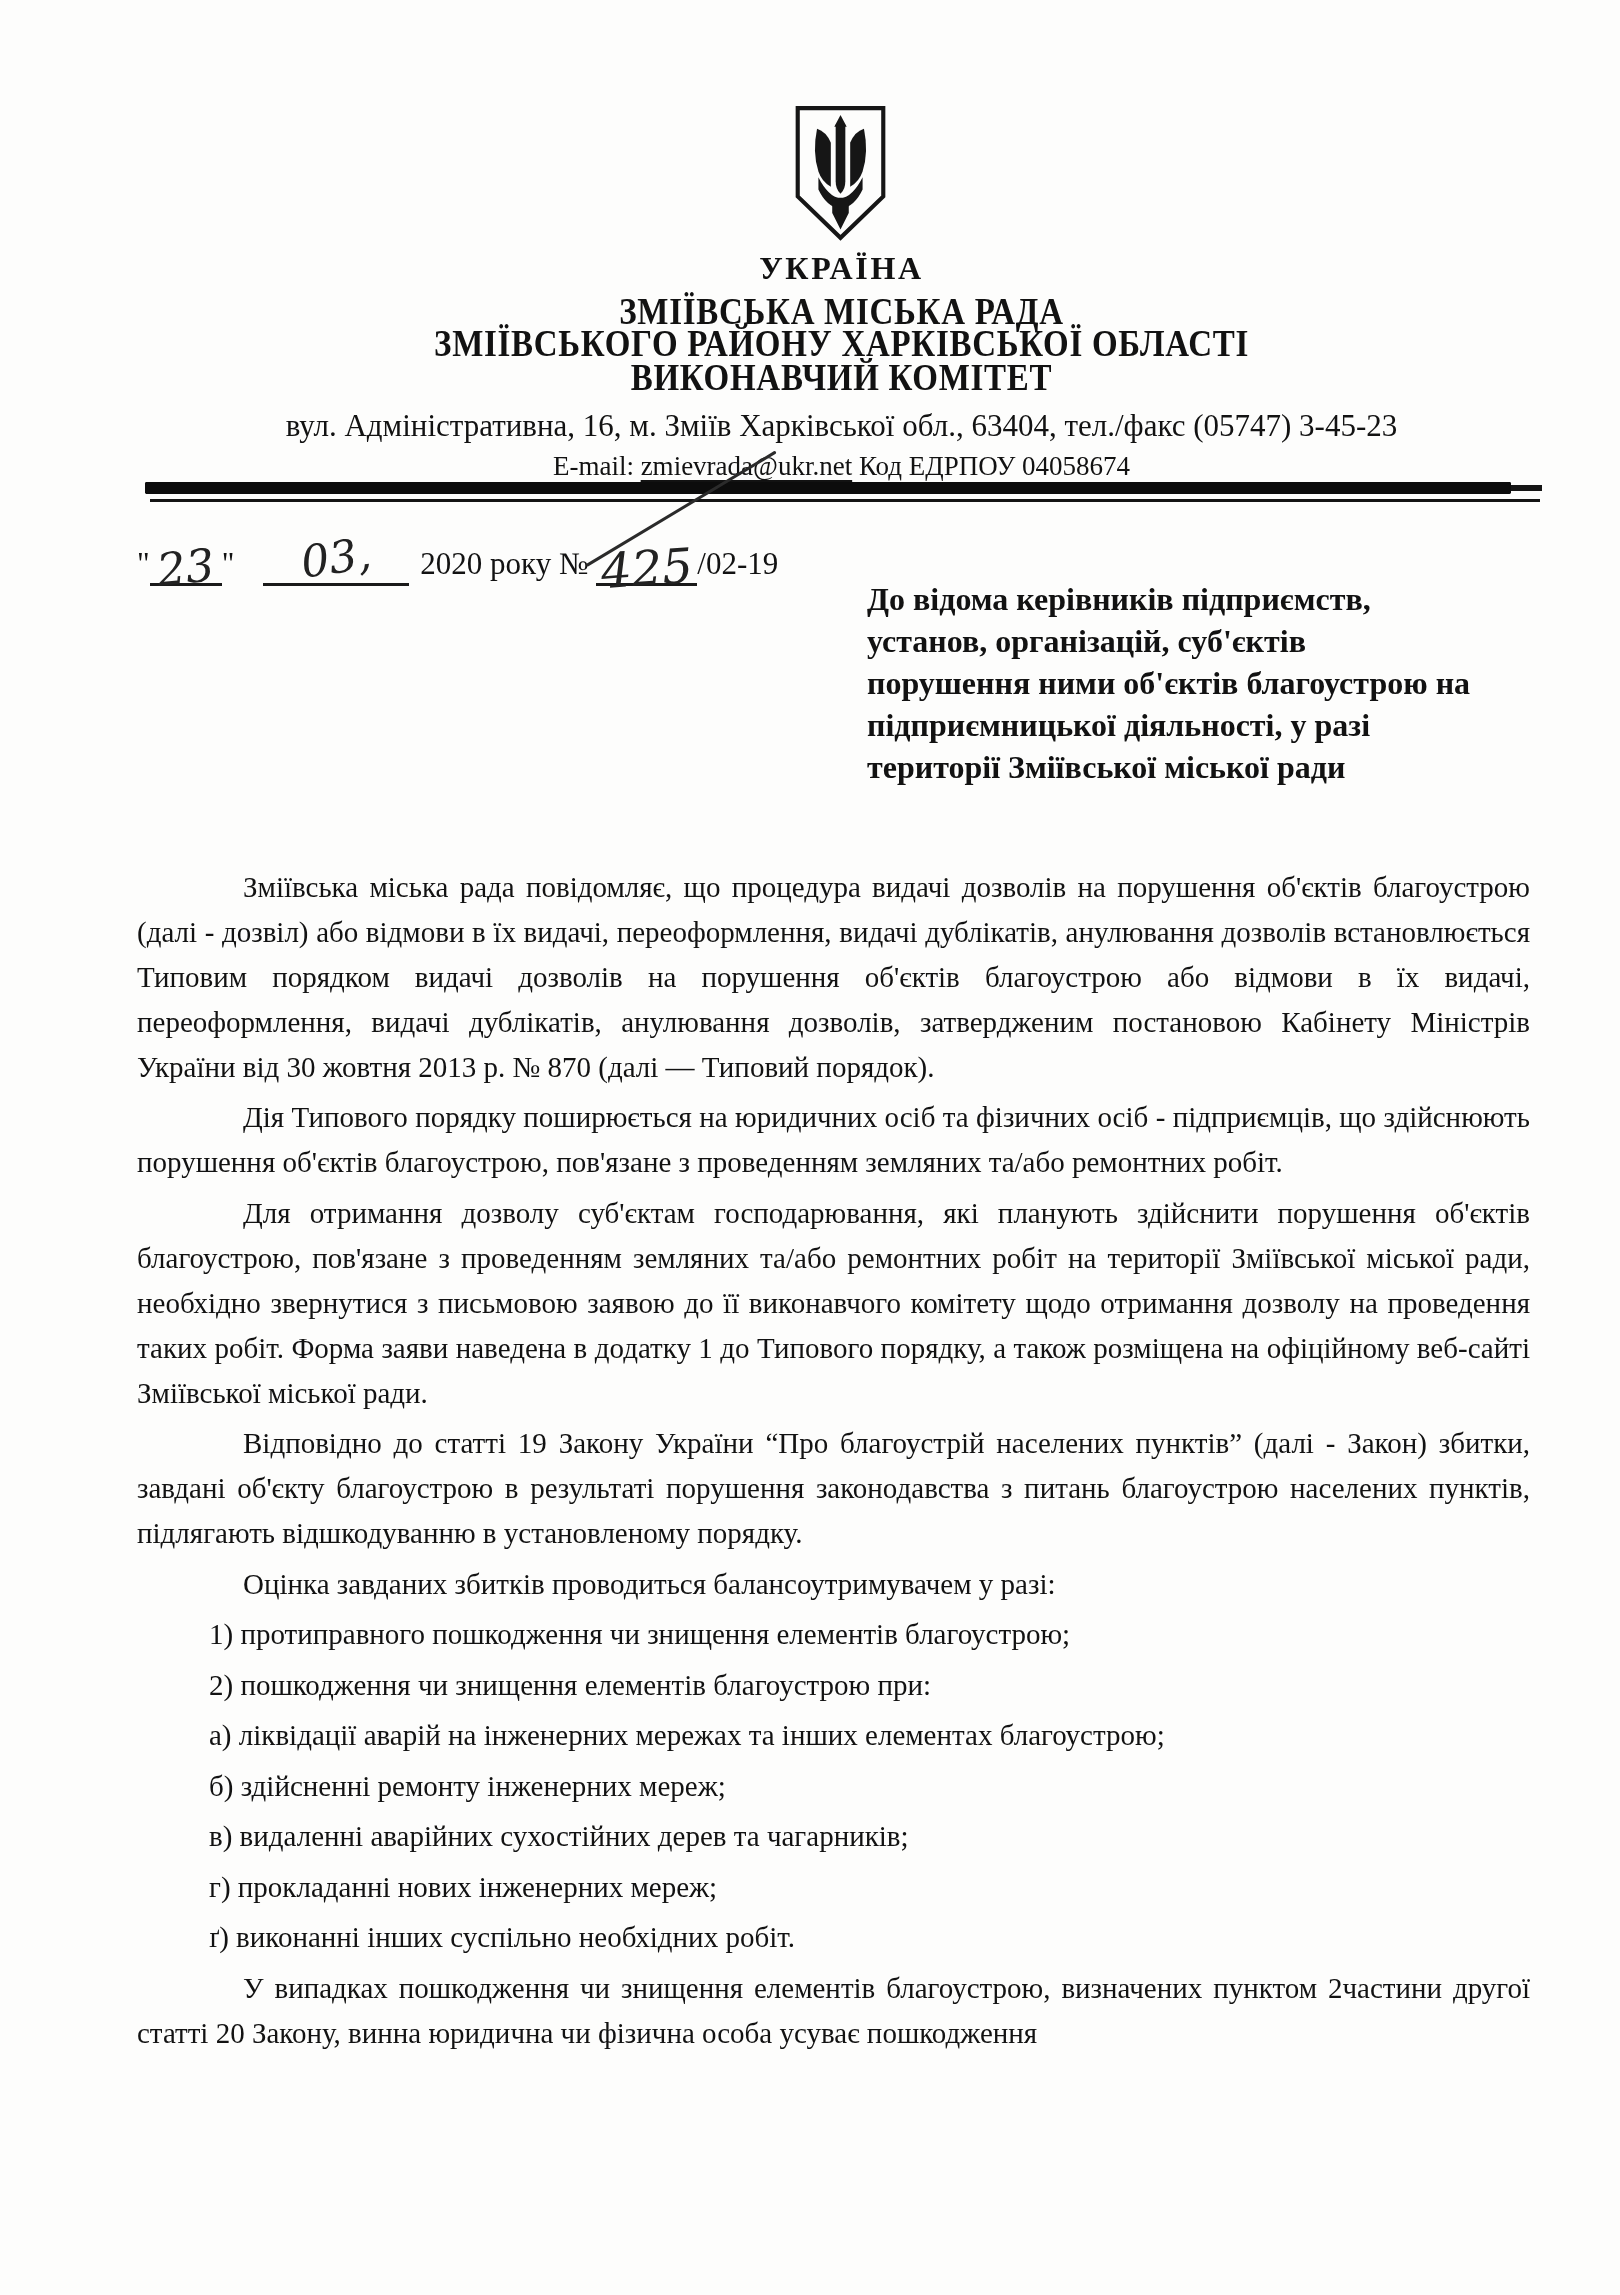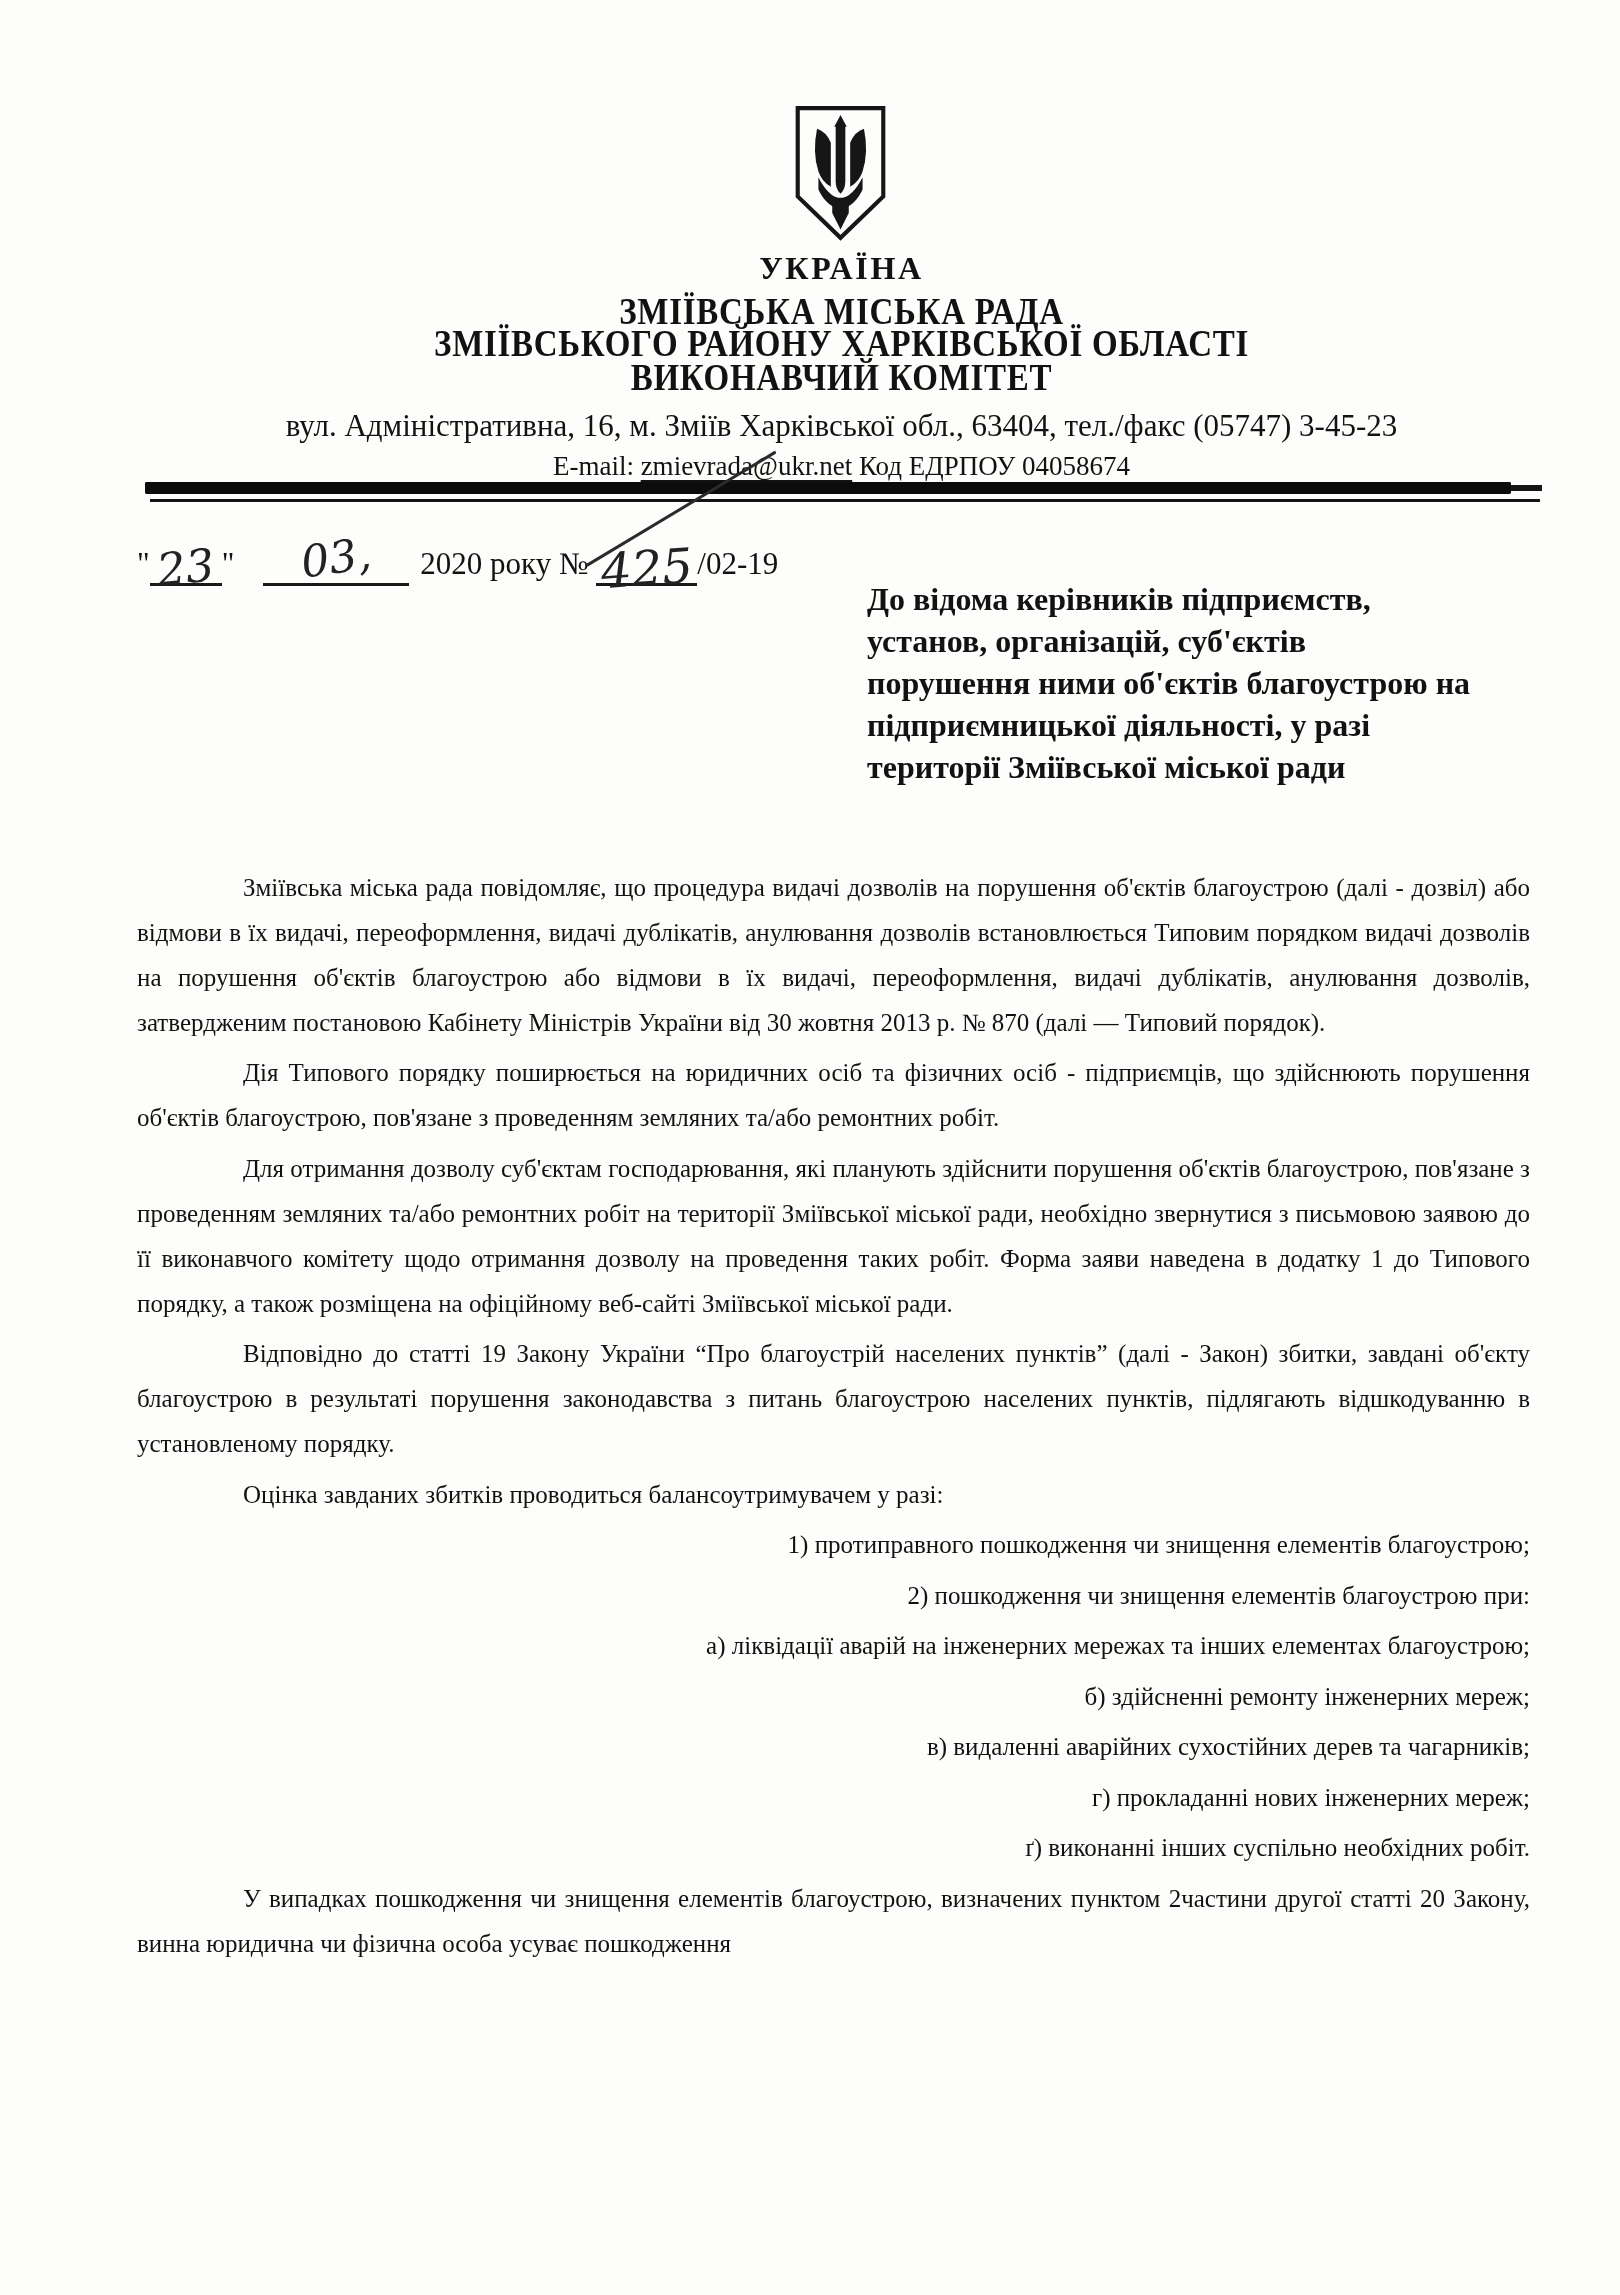--- a/index.html
+++ b/index.html
@@ -54,24 +54,24 @@
   
   .addressee {
     position: absolute; left: 867px; top: 578px; width: 683px;
     font-weight: bold; font-size: 32px; line-height: 42px;
   }
 
   
   .body-text {
     position: absolute; left: 0; top: 859px; width: 1620px;
     padding: 0 90px 0 137px; box-sizing: border-box;
-    font-size: 25px; line-height: 45px;
+    font-size: 29px; line-height: 45px;
   }
   .para { margin: 5.5px 0; text-align: justify; text-indent: 106px; }
-  .list-item { margin: 5.5px 0 5.5px 72px; text-align: right; }
+  .list-item { margin: 5.5px 0 5.5px 72px; text-align: left; }
 </style>
 </head>
 <body>
 
 <div class="page">
 
   <svg class="emblem" viewBox="0 0 140 200" xmlns="http://www.w3.org/2000/svg">
     <path d="M8 6 H132 V134 L70 194 L8 134 Z" fill="none" stroke="#161616" stroke-width="6"></path>
     <g fill="#161616">
       <path d="M70 16 l9 17 h-18 z"></path>

